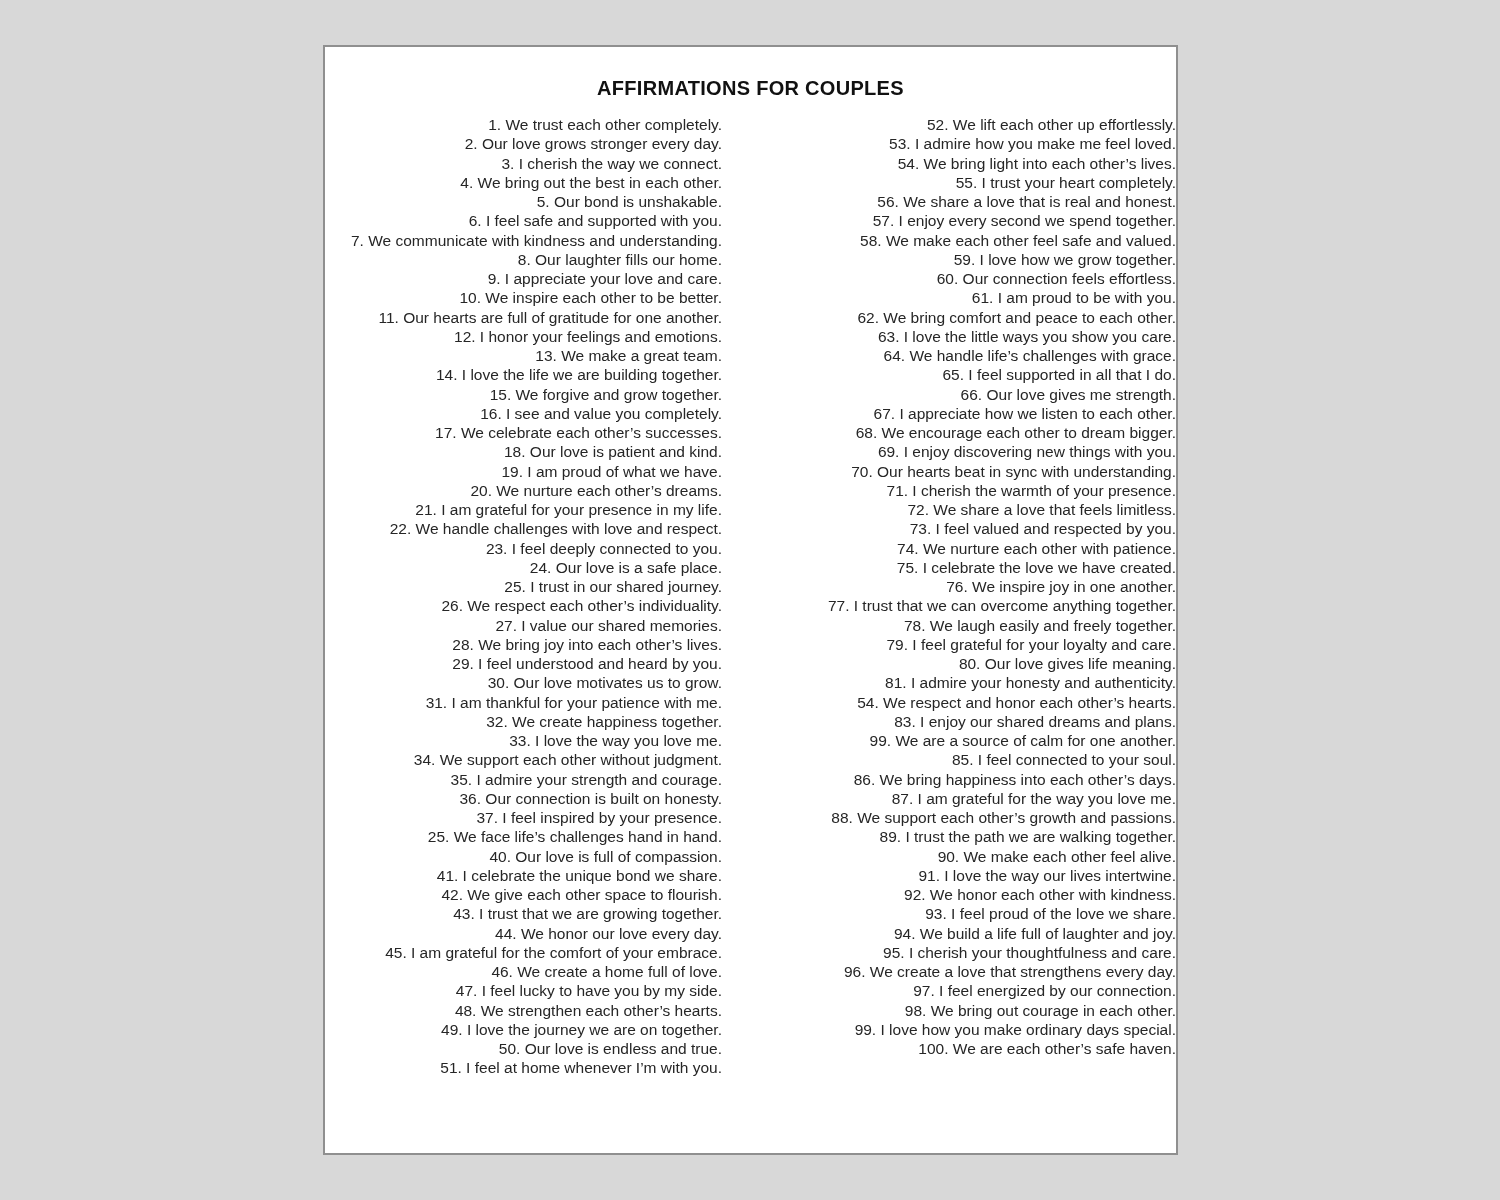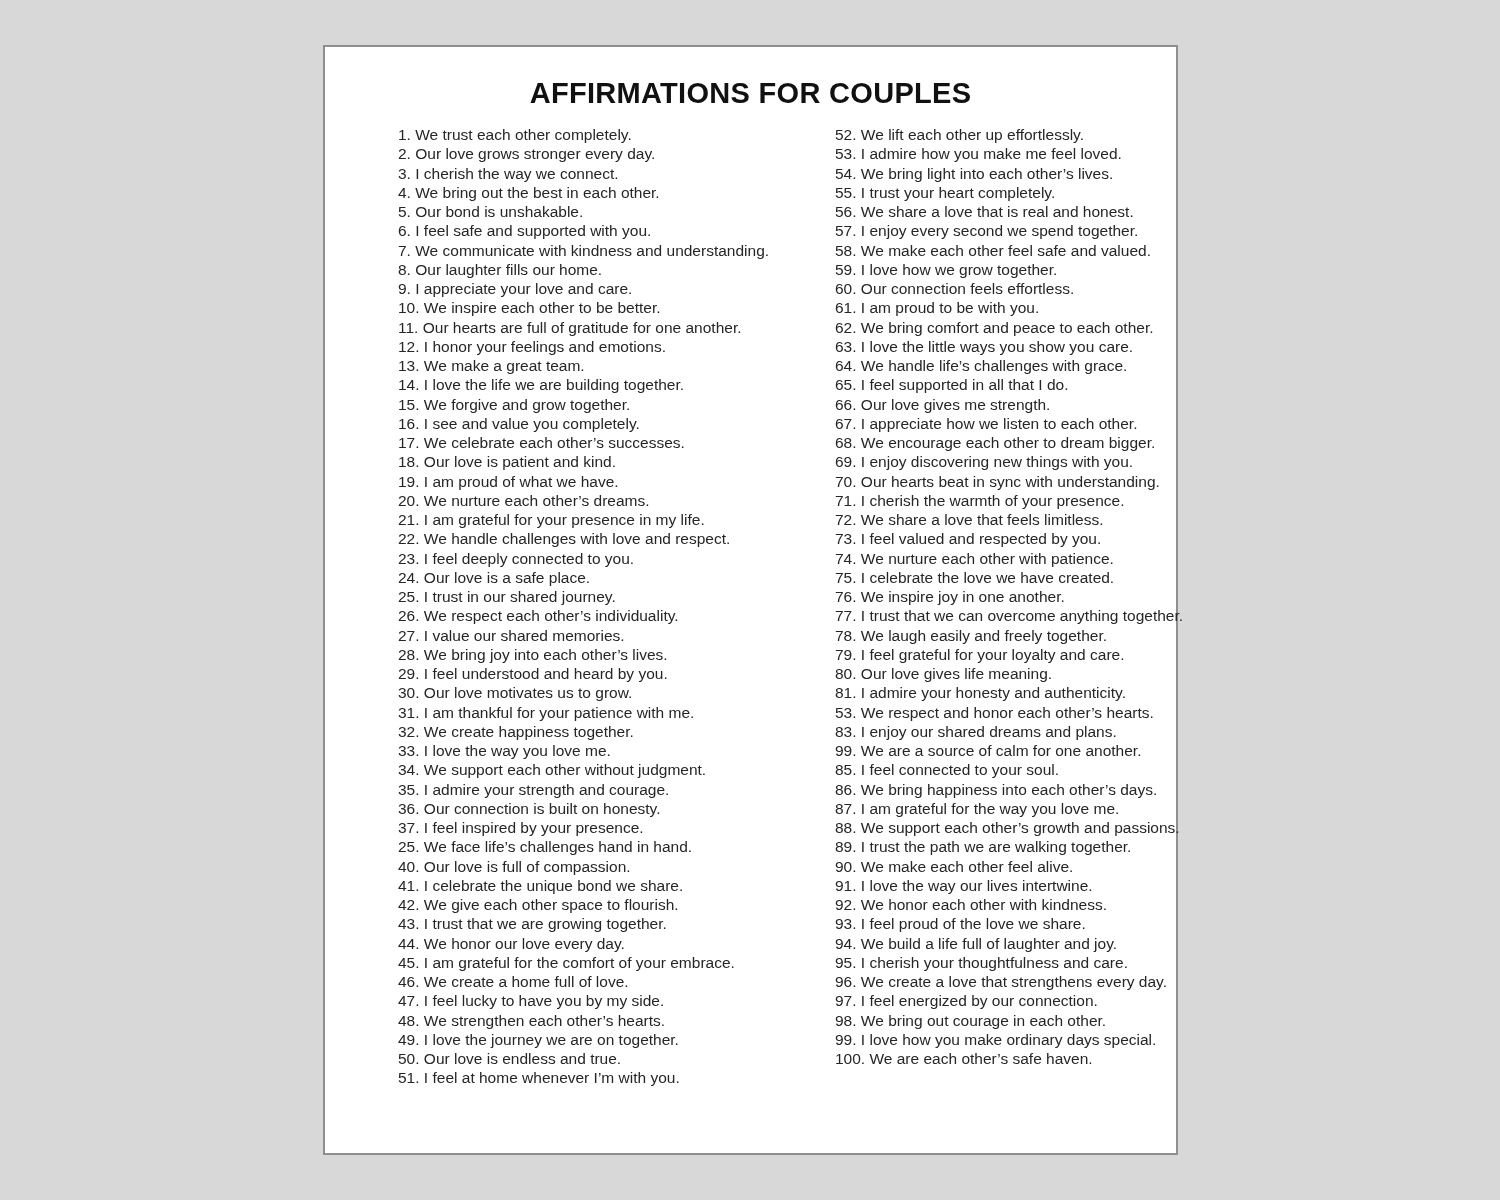--- a/index.html
+++ b/index.html
@@ -17,30 +17,30 @@
     top: 45px;
     width: 855px;
     height: 1110px;
     background: #ffffff;
     border: 2px solid #8f8f8f;
     box-sizing: border-box;
   }
   .title {
     text-align: center;
     font-weight: bold;
-    font-size: 29px;
+    font-size: 20px;
     color: #111111;
     margin: 30px 0 0 0;
     letter-spacing: 0.3px;
   }
   .cols {
     display: flex;
     margin-top: 15px;
-    padding-left: 73px;
     align-items: flex-start;
+    text-align: right;
   }
   .col {
     font-size: 15.5px;
     line-height: 19.25px;
     color: #262626;
   }
   .col-left { width: 397px; flex: none; }
   .col-right { flex: 1; margin-left: 40px; }
   .row { white-space: nowrap; }
 </style>
@@ -126,21 +126,21 @@
         <div class="row">72. We share a love that feels limitless.</div>
         <div class="row">73. I feel valued and respected by you.</div>
         <div class="row">74. We nurture each other with patience.</div>
         <div class="row">75. I celebrate the love we have created.</div>
         <div class="row">76. We inspire joy in one another.</div>
         <div class="row">77. I trust that we can overcome anything together.</div>
         <div class="row">78. We laugh easily and freely together.</div>
         <div class="row">79. I feel grateful for your loyalty and care.</div>
         <div class="row">80. Our love gives life meaning.</div>
         <div class="row">81. I admire your honesty and authenticity.</div>
-        <div class="row">53. We respect and honor each other’s hearts.</div>
+        <div class="row">54. We respect and honor each other’s hearts.</div>
         <div class="row">83. I enjoy our shared dreams and plans.</div>
         <div class="row">99. We are a source of calm for one another.</div>
         <div class="row">85. I feel connected to your soul.</div>
         <div class="row">86. We bring happiness into each other’s days.</div>
         <div class="row">87. I am grateful for the way you love me.</div>
         <div class="row">88. We support each other’s growth and passions.</div>
         <div class="row">89. I trust the path we are walking together.</div>
         <div class="row">90. We make each other feel alive.</div>
         <div class="row">91. I love the way our lives intertwine.</div>
         <div class="row">92. We honor each other with kindness.</div>

